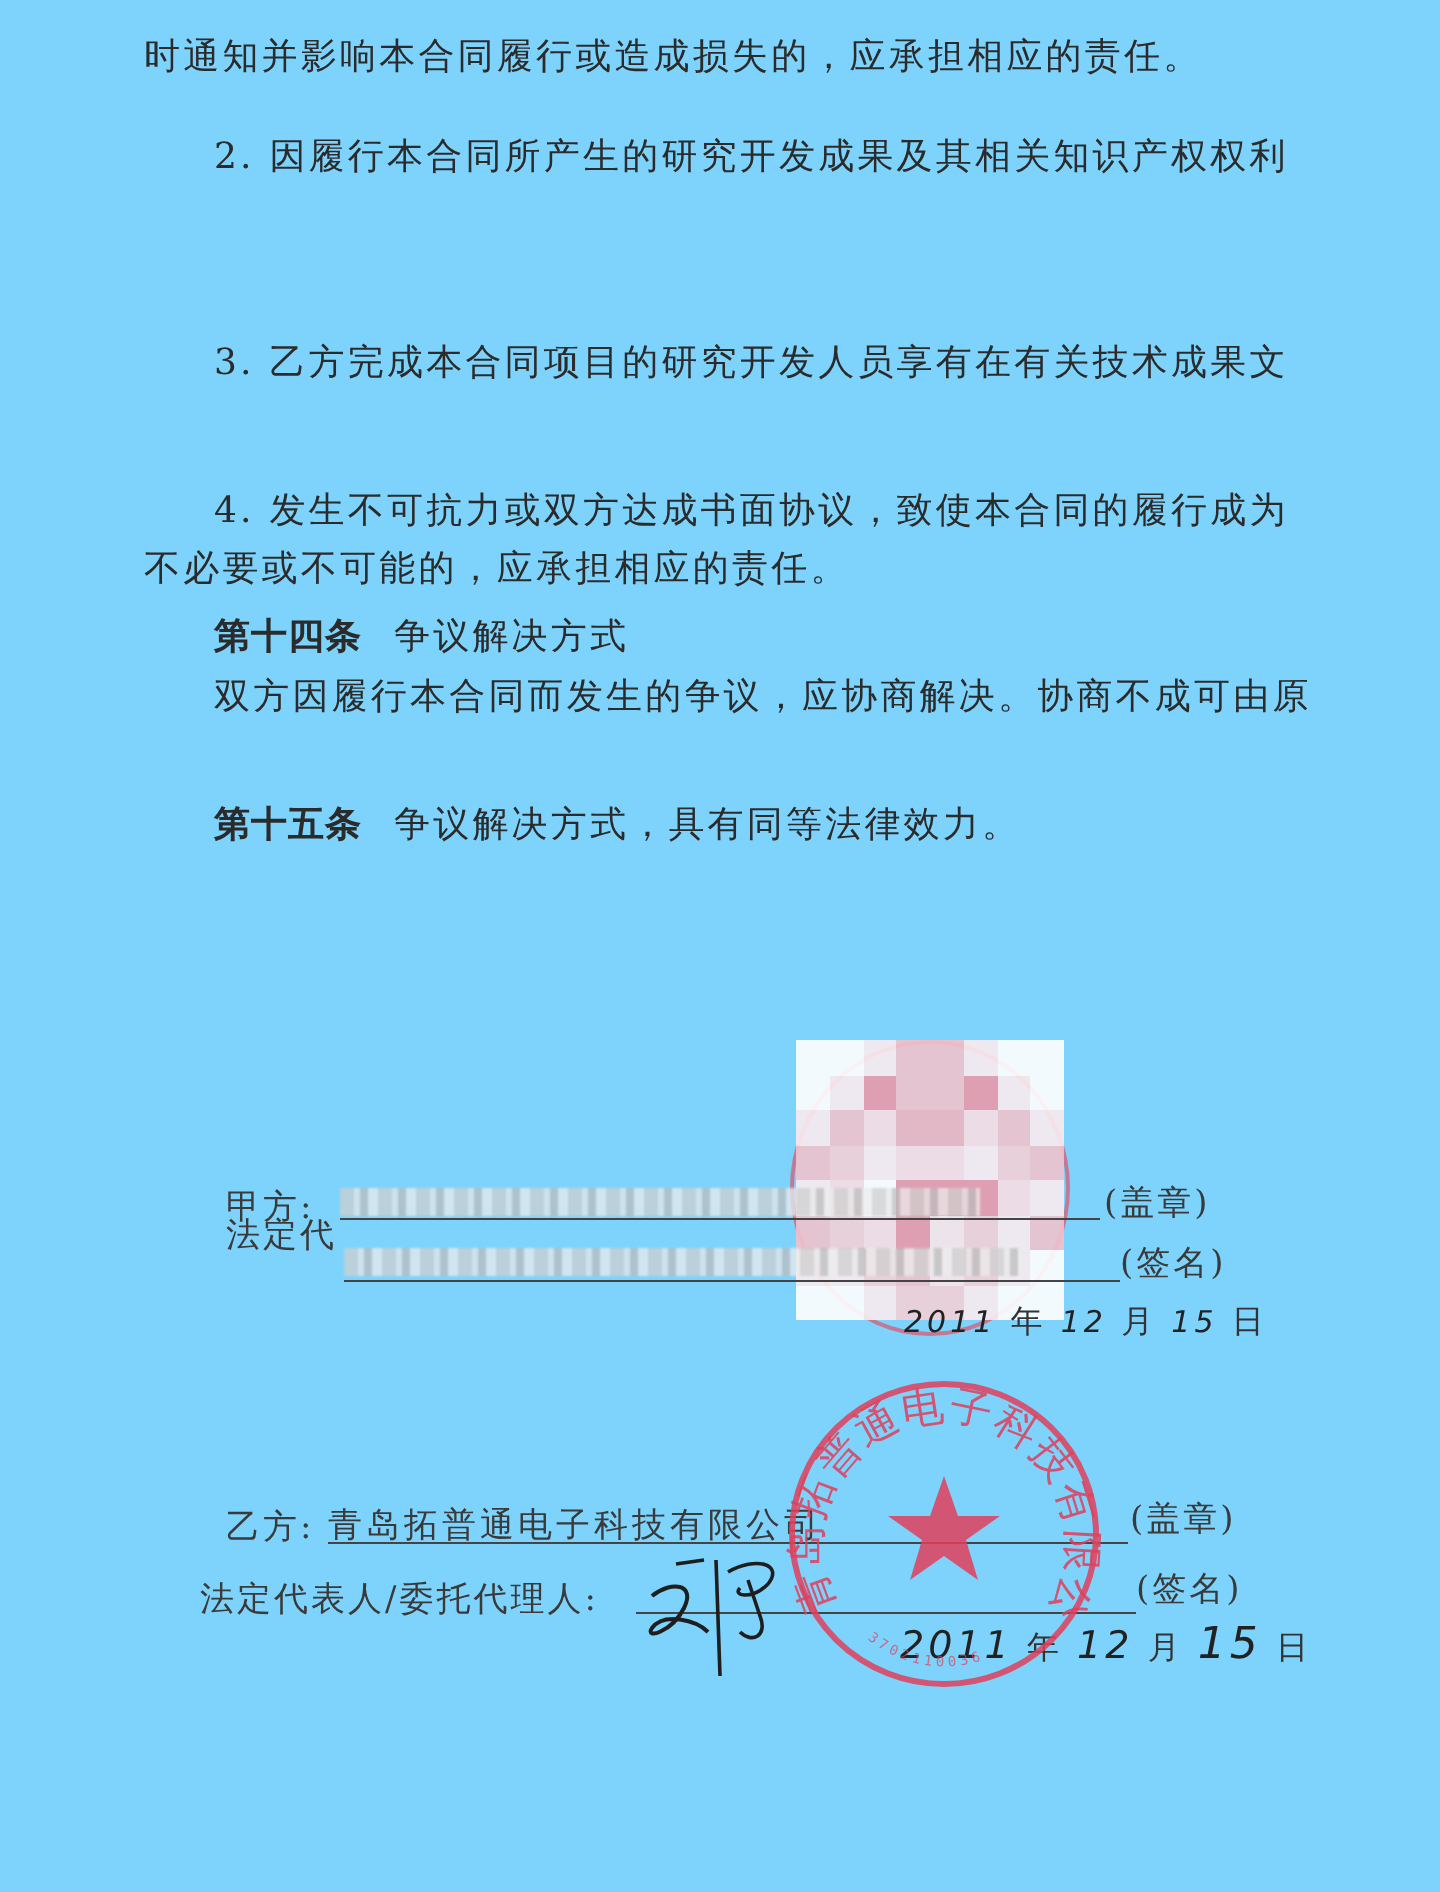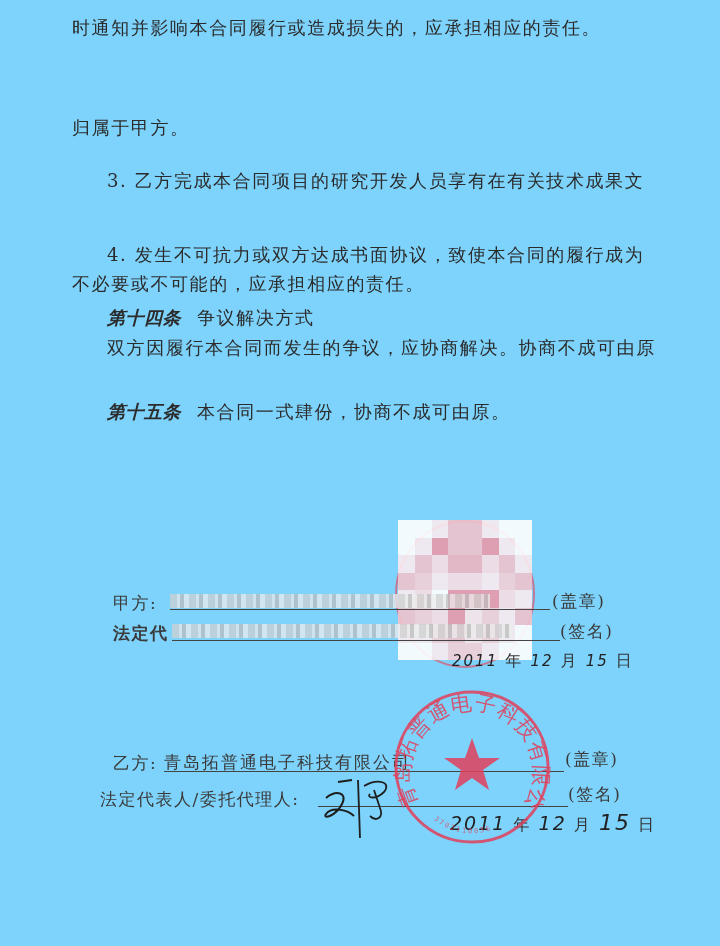--- a/index.html
+++ b/index.html
@@ -26,21 +26,20 @@
       font-size: 18px;
       letter-spacing: 1.6px;
       white-space: nowrap;
       color: #2b2b2b;
       font-weight: 300;
     }
     .bold {
       font-weight: bold;
       font-family: "DejaVu Sans", "Liberation Sans", sans-serif;
       letter-spacing: 0.5px;
-      font-style: italic;
     }
     .gap { display: inline-block; width: 16px; }
 
     
     .sig {
       position: absolute;
       font-size: 17px;
       letter-spacing: 1.5px;
       color: #3a3a3a;
       white-space: nowrap;
@@ -102,32 +101,32 @@
       position: absolute;
       left: 318px; top: 760px;
     }
   </style>
 </head>
 <body>
 
 <div class="page">
 
   <div class="line" style="left:72px; top:16px;">时通知并影响本合同履行或造成损失的，应承担相应的责任。</div>
-  <div class="line" style="left:72px; top:116px;">归属于甲方。</div>
+  <div class="line" style="left:107px; top:66px;">2. 因履行本合同所产生的研究开发成果及其相关知识产权权利</div>
   <div class="line" style="left:107px; top:169px;">3. 乙方完成本合同项目的研究开发人员享有在有关技术成果文</div>
   <div class="line" style="left:107px; top:243px; top:243px;">4. 发生不可抗力或双方达成书面协议，致使本合同的履行成为</div>
   <div class="line" style="left:72px; top:272px;">不必要或不可能的，应承担相应的责任。</div>
 
   <div class="line" style="left:107px; top:306px;">
     <span class="bold">第十四条</span><span class="gap"></span><span>争议解决方式</span>
   </div>
   <div class="line" style="left:107px; top:336px;">双方因履行本合同而发生的争议，应协商解决。协商不成可由原</div>
 
   <div class="line" style="left:107px; top:400px;">
-    <span class="bold">第十五条</span><span class="gap"></span><span>本合同一式肆份，协商不成可由原。</span>
+    <span class="bold">第十五条</span><span class="gap"></span><span>争议解决方式，具有同等法律效力。</span>
   </div>
 
   <div class="stampA-ring"></div>
   <div class="mosaic" id="mosaic">
       <div style="background: rgb(255, 255, 255);"></div>
       <div style="background: rgb(255, 255, 255);"></div>
       <div style="background: rgb(251, 236, 239);"></div>
       <div style="background: rgb(240, 195, 205);"></div>
       <div style="background: rgb(240, 195, 205);"></div>
       <div style="background: rgb(251, 236, 239);"></div>
@@ -189,21 +188,21 @@
       <div style="background: rgb(251, 236, 239);"></div>
       <div style="background: rgb(255, 255, 255);"></div>
       <div style="background: rgb(255, 255, 255);"></div>
     </div>
 
   <div class="sig" style="left:113px; top:592px;">甲方:</div>
   <div class="redacted" style="left:170px; top:594px; width:320px; height:14px;"></div>
   <div class="underline" style="left:170px; top:609px; width:380px;"></div>
   <div class="sig" style="left:552px; top:590px;">(盖章)</div>
 
-  <div class="sig" style="left:113px; top:622px;font-weight:bold;">法定代</div>
+  <div class="sig" style="left:113px; top:606px;">法定代</div>
   <div class="redacted" style="left:172px; top:624px; width:340px; height:14px;"></div>
   <div class="underline" style="left:172px; top:640px; width:388px;"></div>
   <div class="sig" style="left:560px; top:620px;">(签名)</div>
 
   <div class="date" style="left:452px; top:651px;">
     <span class="hand">2011</span>
     <span>年</span>
     <span class="hand">12</span>
     <span>月</span>
     <span class="hand">15</span>

